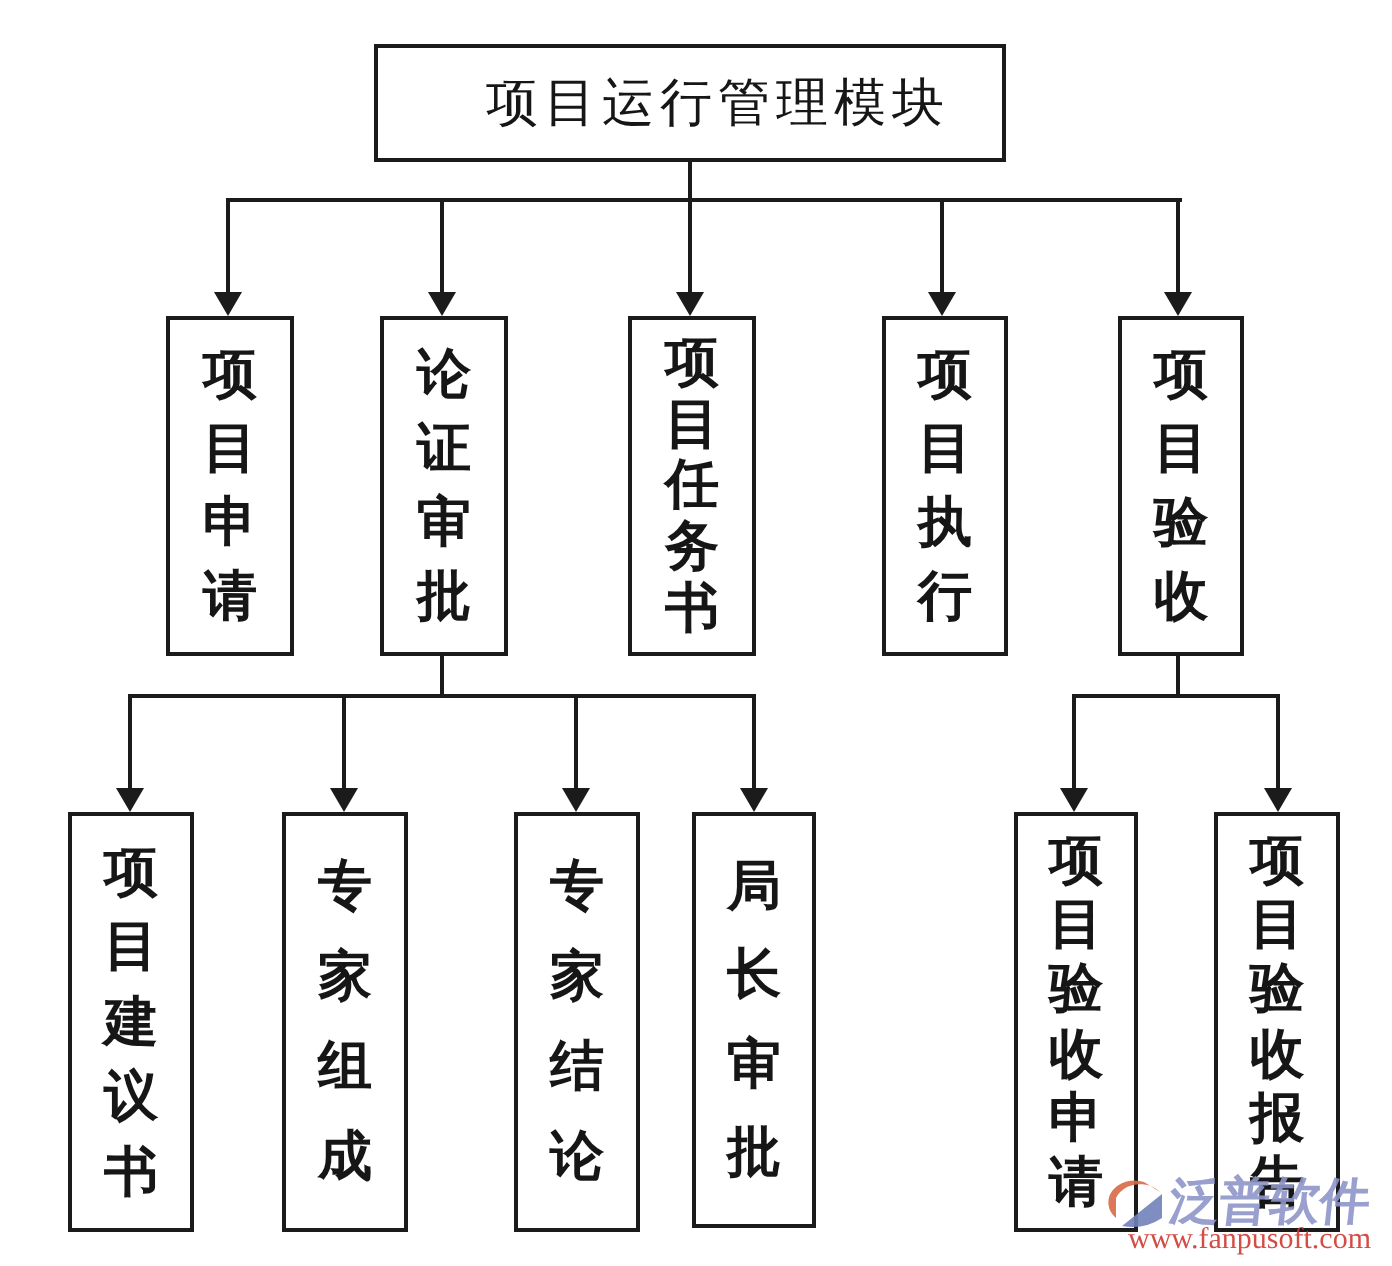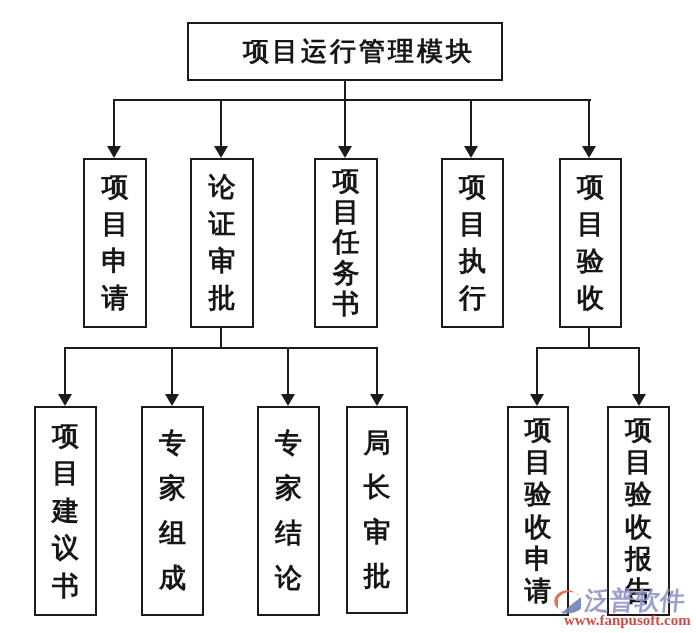--- a/index.html
+++ b/index.html
@@ -21,21 +21,21 @@
     background: #ffffff;
     box-sizing: border-box;
     color: #161616;
   }
   .root-box {
     left: 187px; top: 22px; width: 316px; height: 59px;
     display: flex; align-items: center; justify-content: center;
   }
   .htext {
     font-size: 26px;
-    font-weight: 700;
+    font-weight: 400;
     letter-spacing: 3px;
     white-space: nowrap;
     margin-left: 28px;
   }
   .vtext {
     display: flex;
     flex-direction: column;
     justify-content: space-evenly;
     align-items: center;
     width: 100%;
@@ -88,21 +88,21 @@
     font-size: 25px;
     font-weight: bold;
     color: #8f96c9;
     white-space: nowrap;
     transform: skewX(-6deg);
   }
   .wm-url {
     position: absolute;
     left: 12px; top: 28px;
     font-size: 15px;
-    font-weight: bold;
+    font-weight: normal;
     color: #cf3a33;
     white-space: nowrap;
   }
 </style>
 </head>
 <body>
 
 <div class="canvas">
 
   <div class="box root-box">

